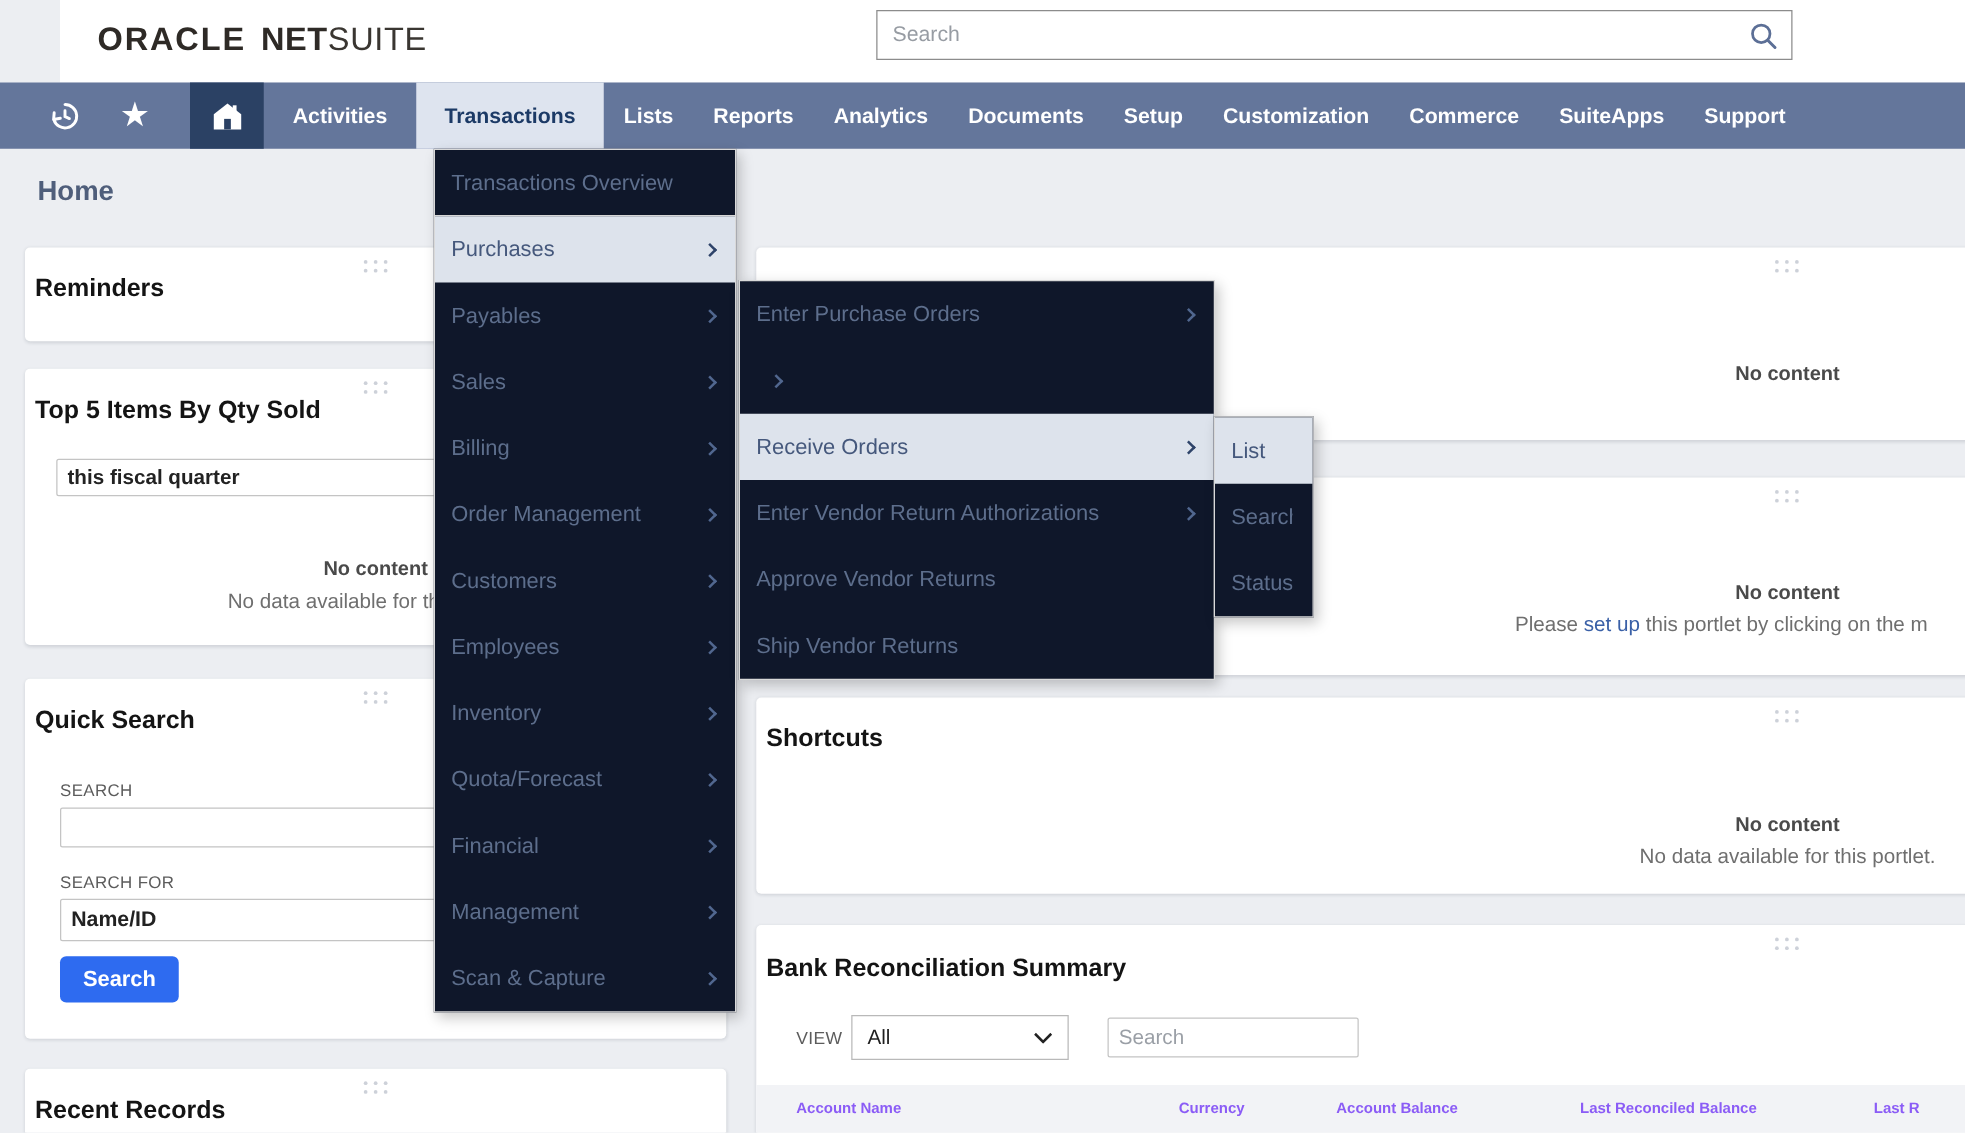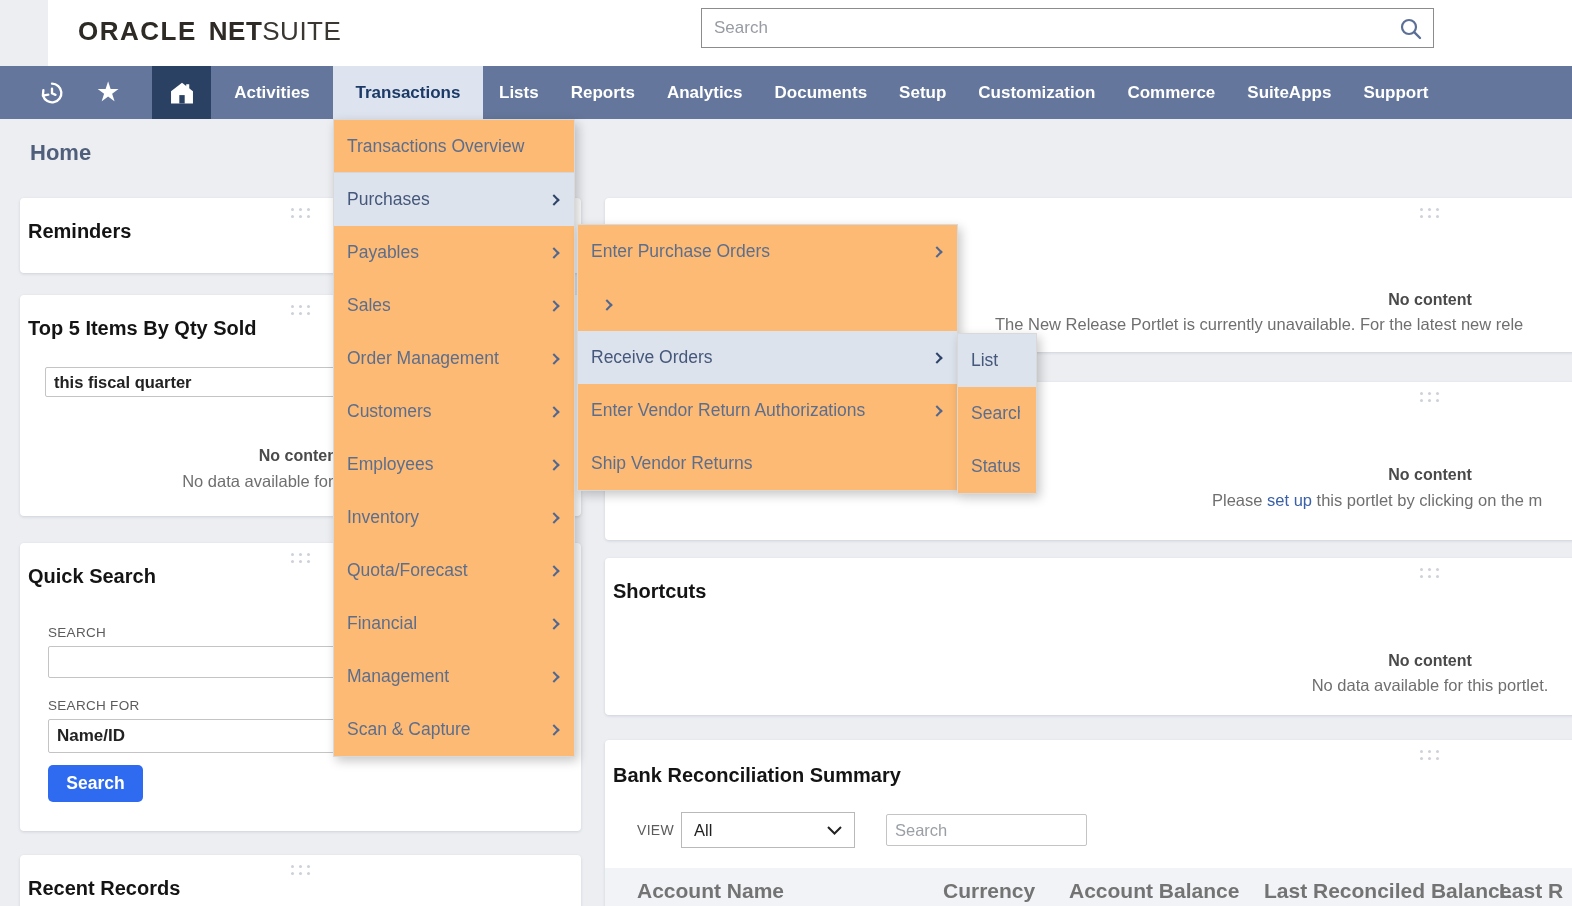--- a/index.html
+++ b/index.html
@@ -37,36 +37,36 @@
   .nc-title { position:absolute; width:100%; text-align:center; font-size:16px; font-weight:bold; color:#4A4A4A; white-space:nowrap; }
   .nc-msg { position:absolute; width:100%; text-align:center; font-size:16.5px; color:#6F6F6F; white-space:nowrap; }
   .nc-msg-abs { position:absolute; font-size:16.5px; color:#6F6F6F; white-space:nowrap; }
   .lbl-sm { position:absolute; font-size:13.5px; color:#5C5C5C; letter-spacing:.3px; white-space:nowrap; }
   .fld { position:absolute; border:1px solid #C4C4C4; border-radius:2px; background:#fff; font-family:"Liberation Sans",sans-serif; font-size:16.5px; font-weight:600; color:#222; padding:0 8px; outline:none; }
   .fld::placeholder { color:#9A9FA6; font-weight:400; }
   .btn-primary { position:absolute; background:#2E6BF0; color:#fff; border:none; border-radius:5px; font-family:"Liberation Sans",sans-serif; font-size:17.5px; font-weight:bold; cursor:pointer; }
   .link { color:#3A60A7; cursor:pointer; }
 
   
-  .menu { position:absolute; background:#fdba74; border:1px solid #D9D9D9; box-shadow:3px 4px 10px rgba(0,0,0,.22); z-index:50; }
+  .menu { position:absolute; background:#0f172a; border:1px solid #D9D9D9; box-shadow:3px 4px 10px rgba(0,0,0,.22); z-index:50;margin-left:14px; }
   .menu1 { left:333px; top:119px; width:242px; }
   .menu2 { left:577px; top:224px; width:381px; }
   .menu3 { left:957px; top:333px; width:80px; }
   .mrow { height:53px; display:flex; align-items:center; padding:0 16px 0 13px; font-size:17.5px; color:#5D6E8C; cursor:pointer; white-space:nowrap; }
   .mrow .lbl { flex:1; overflow:hidden; }
   .mrow.hl { background:#DDE3EC; color:#45587C; }
   .mrow.sep { border-bottom:1px solid #D6D6D6; }
   .chev { width:8px; height:8px; border-top:2.4px solid #51678F; border-right:2.4px solid #51678F; transform:rotate(45deg); margin-left:12px; flex:none; }
   .mrow.hl .chev { border-color:#2E4369; border-top-width:2.8px; border-right-width:2.8px; }
 
   
   .select { position:absolute; border:1px solid #B9B9B9; background:#fff; display:flex; align-items:center; padding:0 12px; font-size:16.5px; color:#1F1F1F; cursor:pointer; }
   .select svg { margin-left:auto; }
   .thead { position:absolute; background:#F2F3F6; }
-  .th { position:absolute; top:11px; font-size:21px; font-weight:600; color:#737373; white-space:nowrap; }
+  .th { position:absolute; top:11px; font-size:12px; font-weight:600; color:#8b5cf6; white-space:nowrap; }
 </style>
 </head>
 <body>
 
 <div class="header">
   <div class="logo">
     <span class="oracle">ORACLE</span><span class="net">NET</span><span class="suite">SUITE</span>
   </div>
   <div class="gsearch">
     <input type="text" placeholder="Search" style="">
@@ -144,21 +144,20 @@
       <i></i>
     </span>
   <div class="p-title">Recent Records</div>
 </div>
 
 <div class="portlet" style="left:605px; top:198px; width:1650px; height:154px;">
   <span class="dots">
       <i></i>
     </span>
   <div class="nc-title" style="top:93px;">No content</div>
-  <div class="nc-msg-abs" style="left:390px; top:117px;">The New Release Portlet is currently unavailable. For the latest new rele</div>
 </div>
 
 <div class="portlet" style="left:605px; top:382px; width:1650px; height:158px;">
   <span class="dots">
       <i></i>
     </span>
   <div class="nc-title" style="top:84px;">No content</div>
   <div class="nc-msg-abs" style="left:607px; top:109px;"><span>Please </span><span class="link">set up</span><span> this portlet by clicking on the m</span></div>
 </div>
 
@@ -203,20 +202,24 @@
     </div>
   <div class="mrow">
       <span class="lbl">Payables</span>
       <span class="chev"></span>
     </div>
   <div class="mrow">
       <span class="lbl">Sales</span>
       <span class="chev"></span>
     </div>
   <div class="mrow">
+      <span class="lbl">Billing</span>
+      <span class="chev"></span>
+    </div>
+  <div class="mrow">
       <span class="lbl">Order Management</span>
       <span class="chev"></span>
     </div>
   <div class="mrow">
       <span class="lbl">Customers</span>
       <span class="chev"></span>
     </div>
   <div class="mrow">
       <span class="lbl">Employees</span>
       <span class="chev"></span>
@@ -251,20 +254,23 @@
   <div class="mrow">
       <span class="chev"></span>
     </div>
   <div class="mrow hl">
       <span class="lbl">Receive Orders</span>
       <span class="chev"></span>
     </div>
   <div class="mrow">
       <span class="lbl">Enter Vendor Return Authorizations</span>
       <span class="chev"></span>
+    </div>
+  <div class="mrow">
+      <span class="lbl">Approve Vendor Returns</span>
     </div>
   <div class="mrow">
       <span class="lbl">Ship Vendor Returns</span>
     </div>
 </div>
 
 <div class="menu menu3">
   <div class="mrow hl">
       <span class="lbl">List</span>
     </div>

